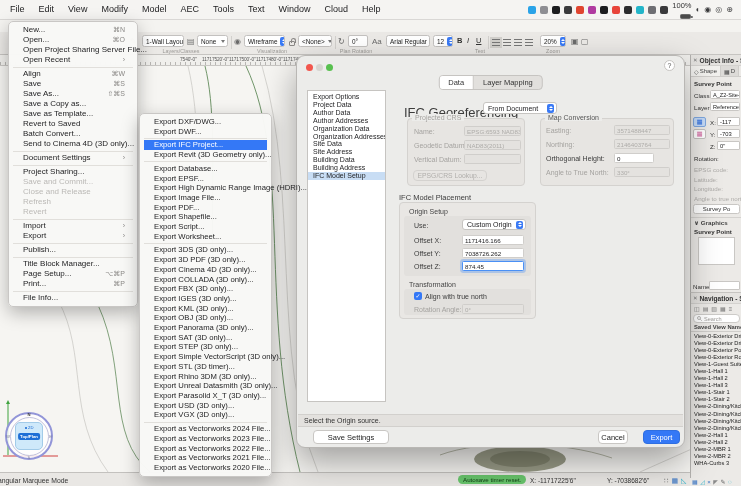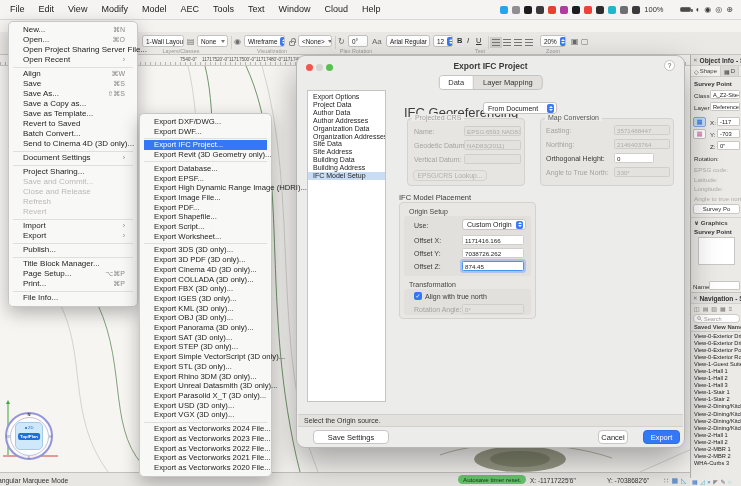--- a/index.html
+++ b/index.html
@@ -8,21 +8,21 @@
     font-family:"Liberation Sans","DejaVu Sans",sans-serif; background:#f4f3f0; }
 
   
   .menubar { position:absolute; left:0; top:0; width:741px; height:20px; background:#f5f4f2;
     border-bottom:1px solid #d9d7d5; display:flex; align-items:center; justify-content:space-between;
     padding:0 8px 0 3px; z-index:50; }
   .menus { display:flex; }
   .menu-title { font-size:9px; color:#1d1d1f; padding:0 7px; line-height:19px; white-space:nowrap; }
   .mb-right { display:flex; align-items:center; gap:4px; }
   .st-ico { width:8px; height:8px; border-radius:2px; }
-  .batt { display:flex; align-items:center; gap:17px; font-size:7.5px; color:#333; }
+  .batt { display:flex; align-items:flex-end; gap:4px; font-size:7.5px; color:#333;flex-direction:column; }
   .batt-shape { width:11px; height:5px; border:1px solid #6a6a6a; border-radius:1.5px; background:#4a4a4a; position:relative; }
   .batt-shape::after { content:""; position:absolute; right:-2.5px; top:1px; width:1.5px; height:2.5px; background:#6a6a6a; border-radius:0 1px 1px 0; }
   .sys-ico { font-size:8px; color:#3a3a3c; line-height:8px; }
 
   
   .titlebar { position:absolute; left:0; top:20px; width:741px; height:12px; background:#ebe9e6;
     border-bottom:1px solid #d4d2cf; display:flex; align-items:center; justify-content:center; gap:3px; z-index:5; }
   .doc-ico { width:6px; height:8px; border:1px solid #9a9896; background:#fff; }
   .doc-title { font-size:8px; color:#3a3a3a; font-weight:bold; }
   .tb-right-icons { position:absolute; right:8px; top:1px; display:flex; gap:5px; font-size:8px; color:#8a8886; }
@@ -615,21 +615,21 @@
         <span class="ml">Export STEP (3D only)...</span>
         <span class="mr"></span>
       </div>
 
       <div class="mi">
         <span class="ml">Export Simple VectorScript (3D only)...</span>
         <span class="mr"></span>
       </div>
 
       <div class="mi">
-        <span class="ml">Export STL (3D only)...</span>
+        <span class="ml">Export STL (3D timer)...</span>
         <span class="mr"></span>
       </div>
 
       <div class="mi">
         <span class="ml">Export Rhino 3DM (3D only)...</span>
         <span class="mr"></span>
       </div>
 
       <div class="mi">
         <span class="ml">Export Unreal Datasmith (3D only)...</span>
@@ -679,21 +679,20 @@
       <div class="mi">
         <span class="ml">Export as Vectorworks 2020 File...</span>
         <span class="mr"></span>
       </div>
     </div>
 
   <div id="dialog">
     <span class="tl" style="left:9px;background:#f2564d"></span>
     <span class="tl" style="left:19px;background:#d6d4d0"></span>
     <span class="tl" style="left:29px;background:#58c04f"></span>
-    <div class="dlg-title">Export IFC Project</div>
     <div class="help-btn">?</div>
 
     <div class="tabs">
       <span class="tab active">Data</span>
       <span class="tab">Layer Mapping</span>
     </div>
 
     <div class="sidebar">
 
         <div class="sb-item">Export Options</div>

